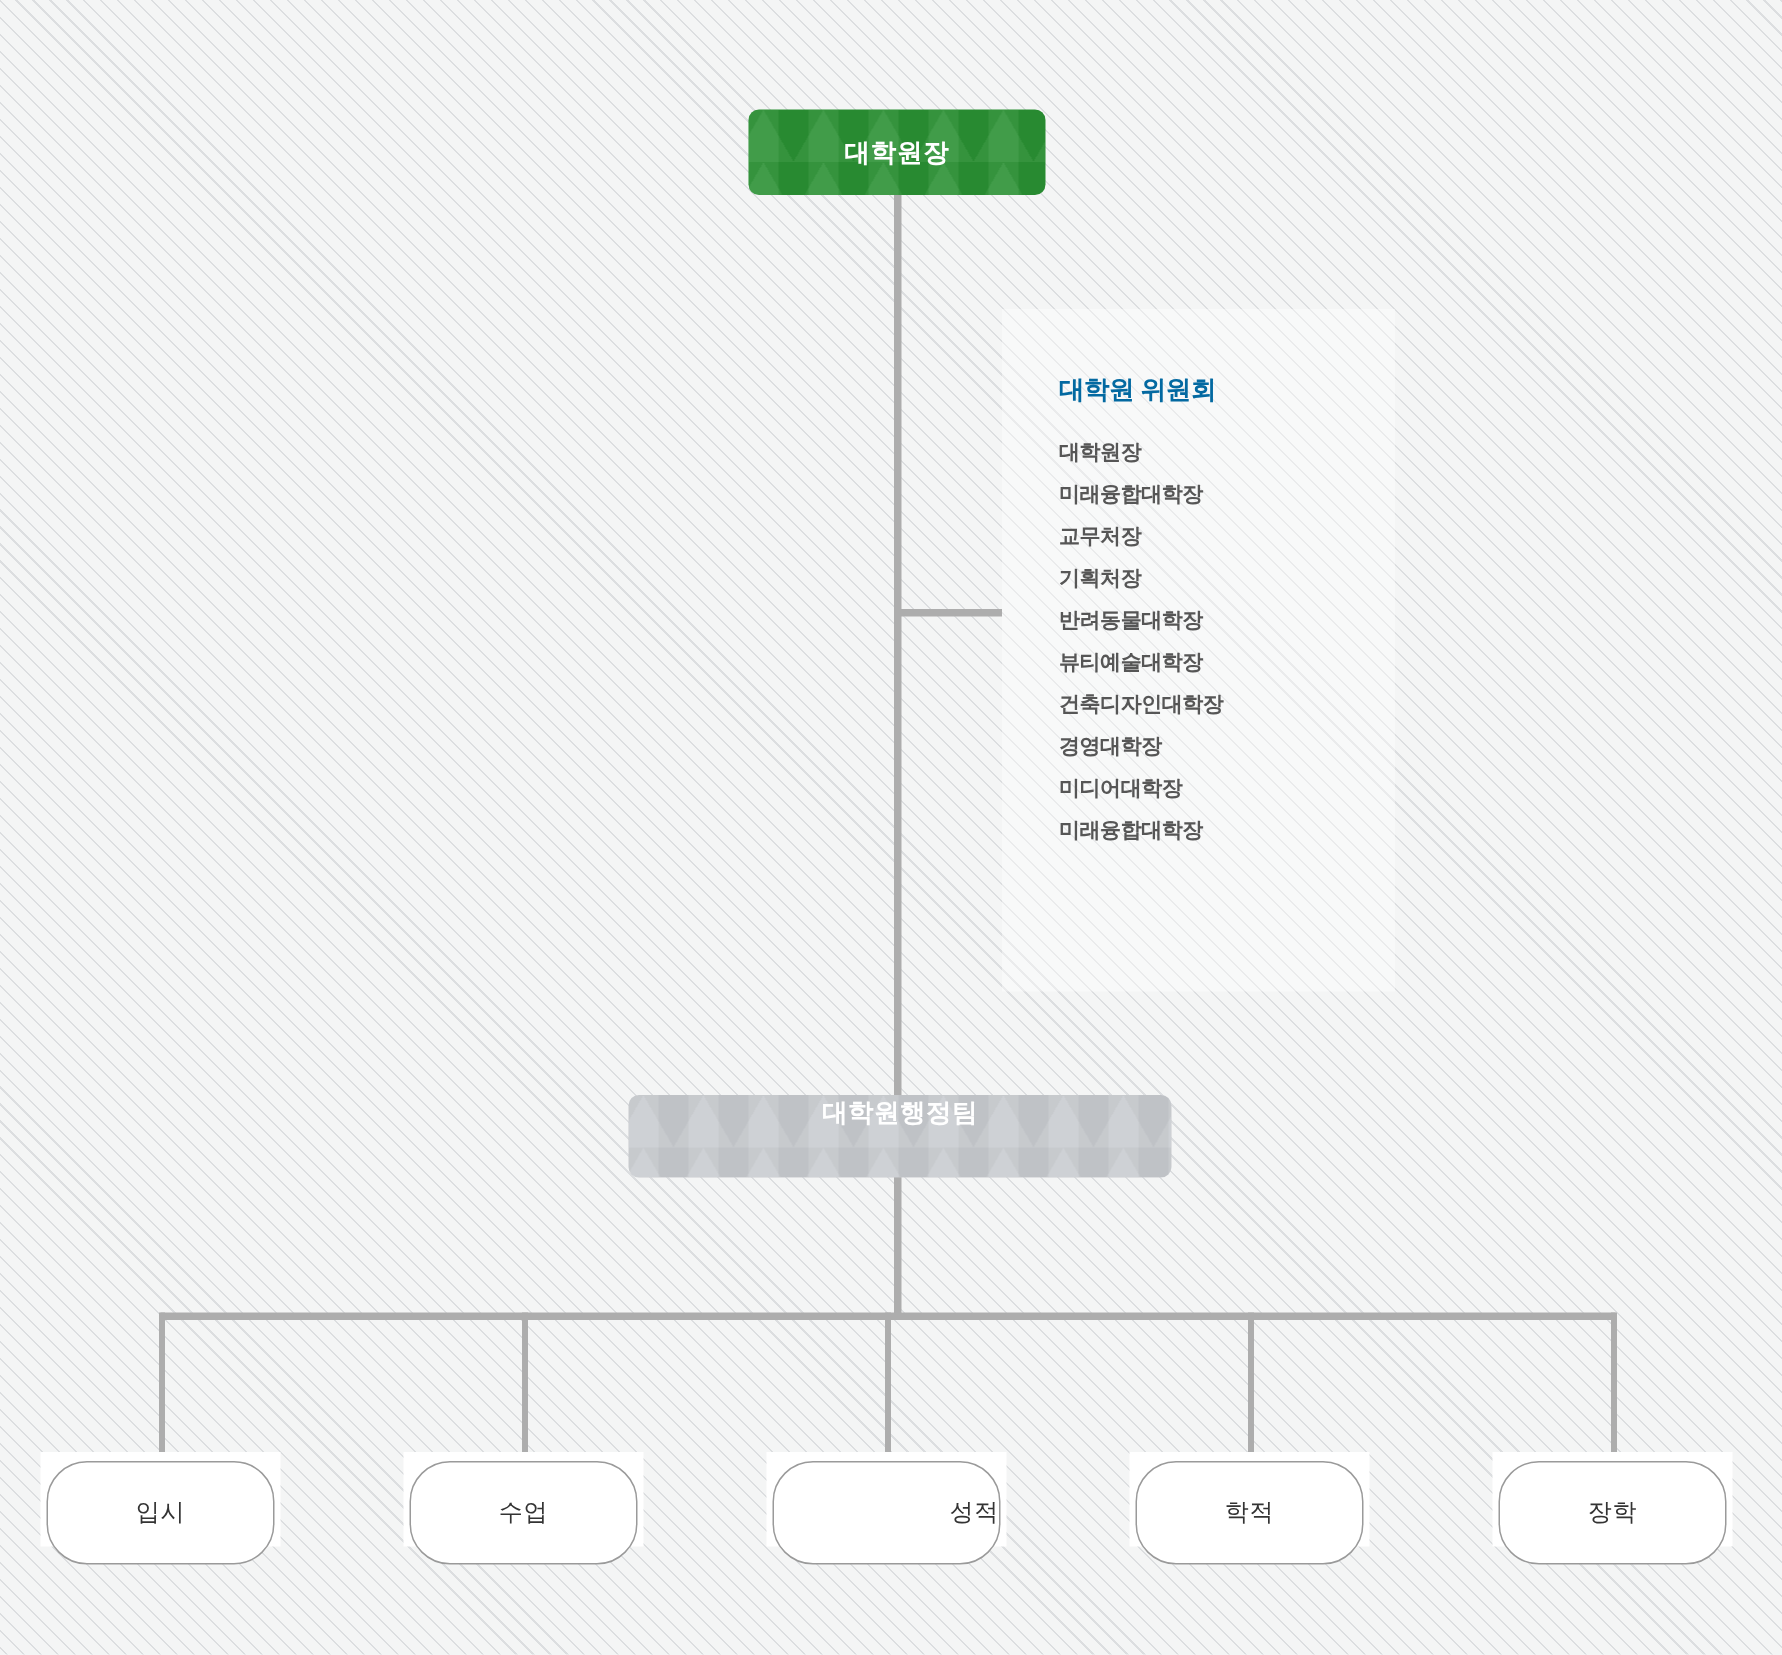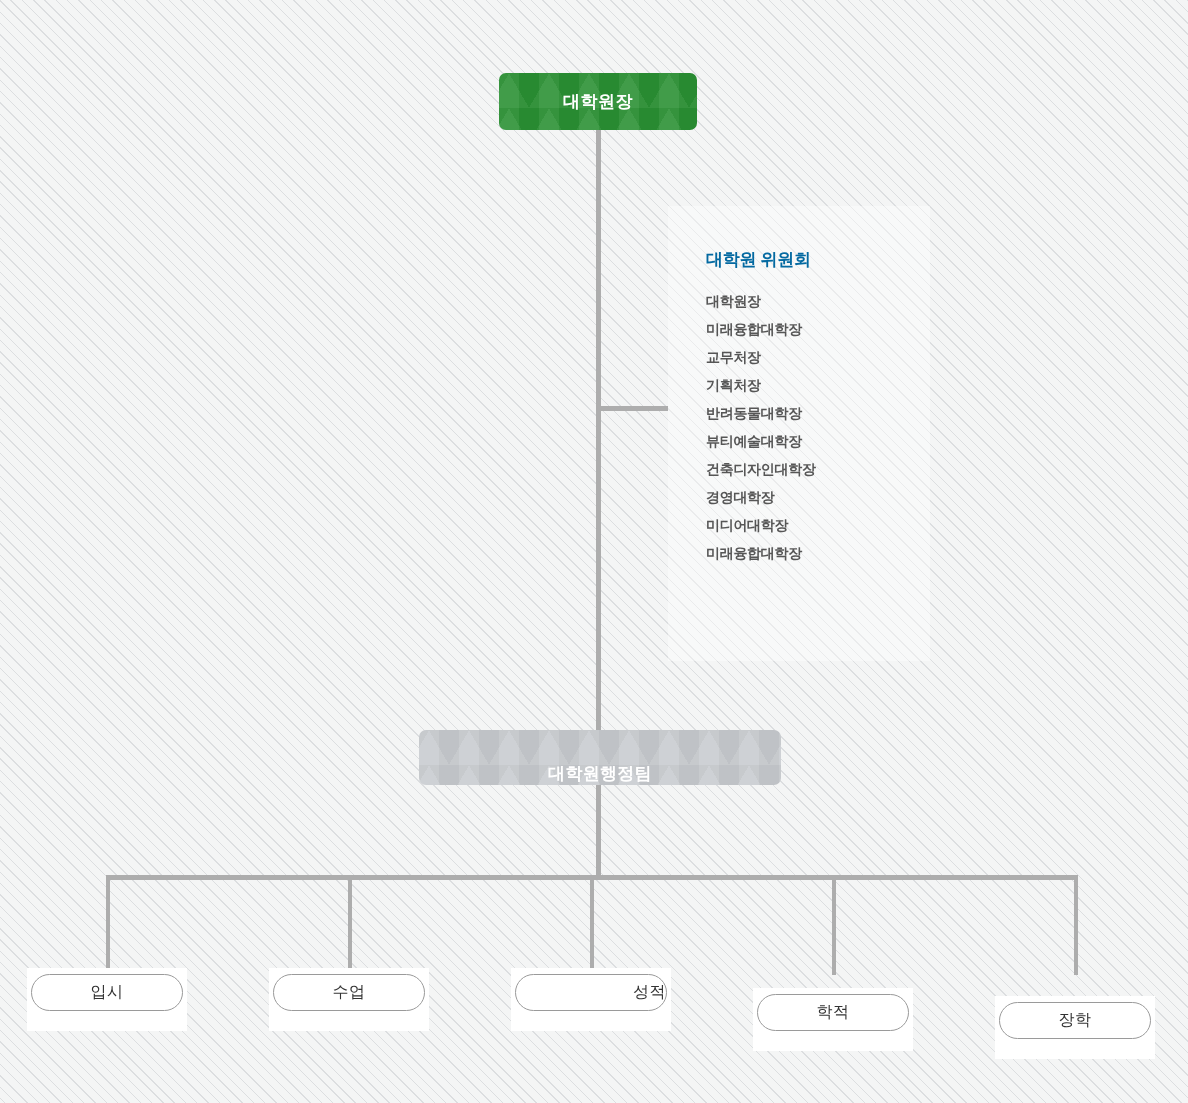--- a/index.html
+++ b/index.html
@@ -121,21 +121,21 @@
   
   .node-admin {
     position: absolute;
     left: 419px;
     top: 730px;
     width: 362px;
     height: 55px;
     border-radius: 7px;
     background: #c9ccd0;
     display: flex;
-    align-items: flex-end;
+    align-items: flex-start;
     justify-content: center;
     overflow: hidden;
   }
   .node-admin .label {
     position: relative;
     z-index: 2;
     color: #ffffff;
     font-size: 17px;
     font-weight: bold;
     letter-spacing: 0.3px;
@@ -146,40 +146,40 @@
     position: absolute;
     top: 968px;
     width: 160px;
     height: 63px;
     background: #ffffff;
   }
   .leaf {
     position: absolute;
     top: 974px;
     width: 152px;
-    height: 37px;
+    height: 69px;
     box-sizing: border-box;
     border: 1.5px solid #9a9a9a;
     border-radius: 27px;
     background: #ffffff;
     display: flex;
     align-items: center;
     justify-content: center;
   }
   .leaf .label {
     font-size: 16px;
     color: #333333;
     letter-spacing: 0.5px;
   }
 
   .leaf-pos-1, .backing-pos-1 { left: 31px; }
   .leaf-pos-2, .backing-pos-2 { left: 273px; }
   .leaf-pos-3, .backing-pos-3 { left: 515px; justify-content: flex-end; }
-  .leaf-pos-4, .backing-pos-4 { left: 757px; margin-top: 20px; }
-  .leaf-pos-5, .backing-pos-5 { left: 999px; margin-top: 28px; }
+  .leaf-pos-4, .backing-pos-4 { left: 757px; }
+  .leaf-pos-5, .backing-pos-5 { left: 999px; }
 
   .backing-pos-1 { left: 27px; }
   .backing-pos-2 { left: 269px; }
   .backing-pos-3 { left: 511px; }
   .backing-pos-4 { left: 753px; }
   .backing-pos-5 { left: 995px; }
 </style>
 </head>
 <body>
 

